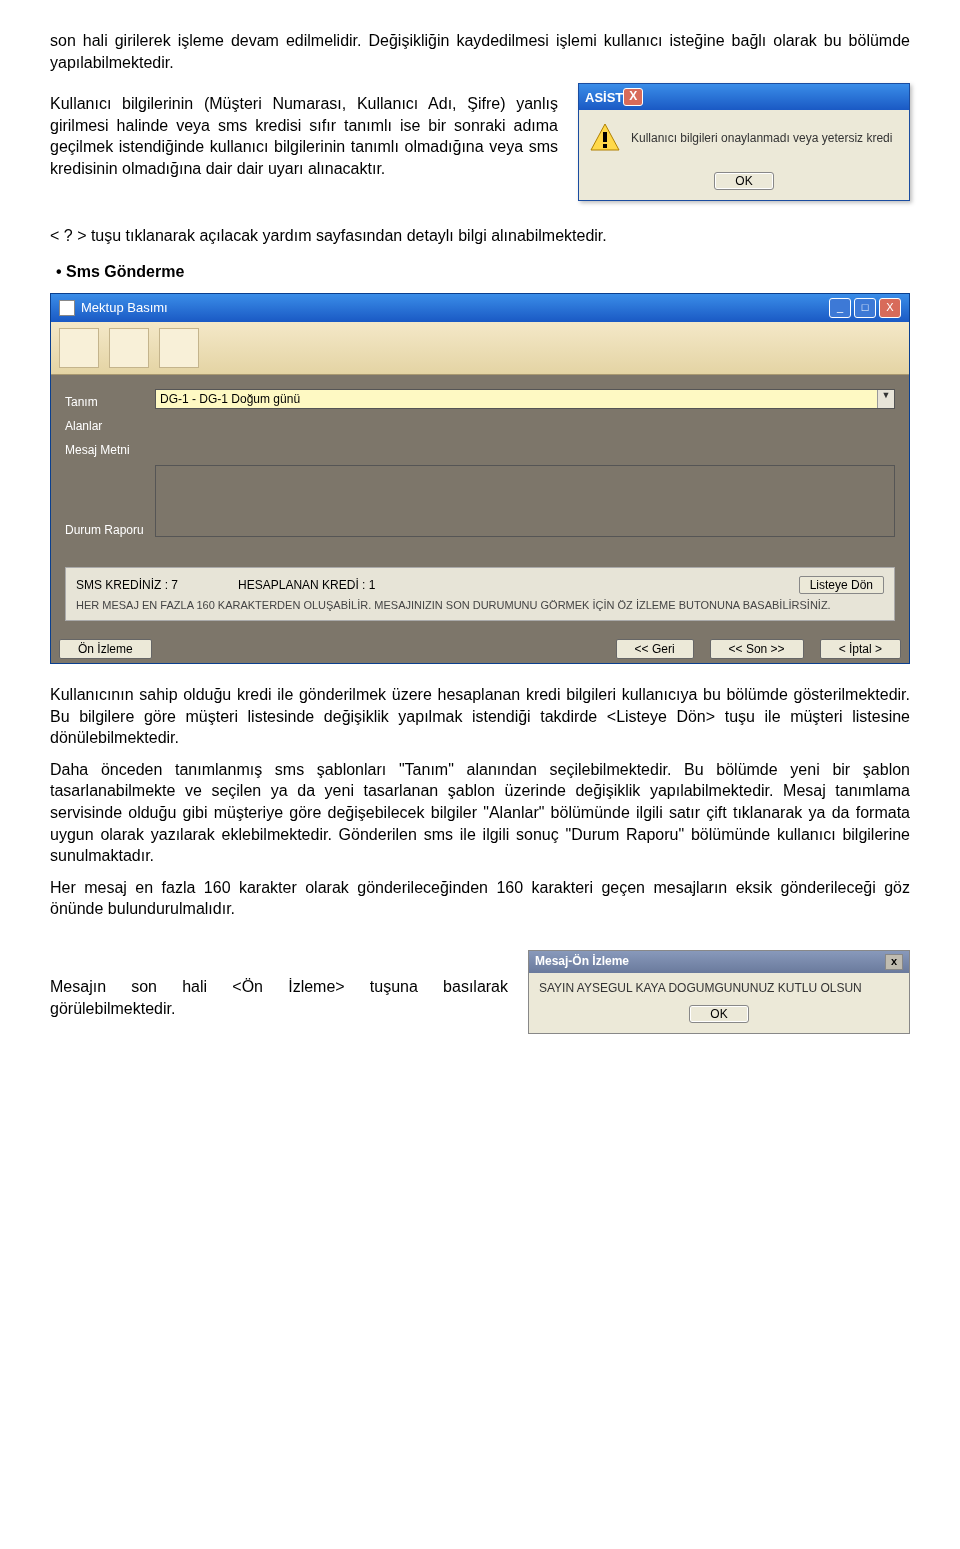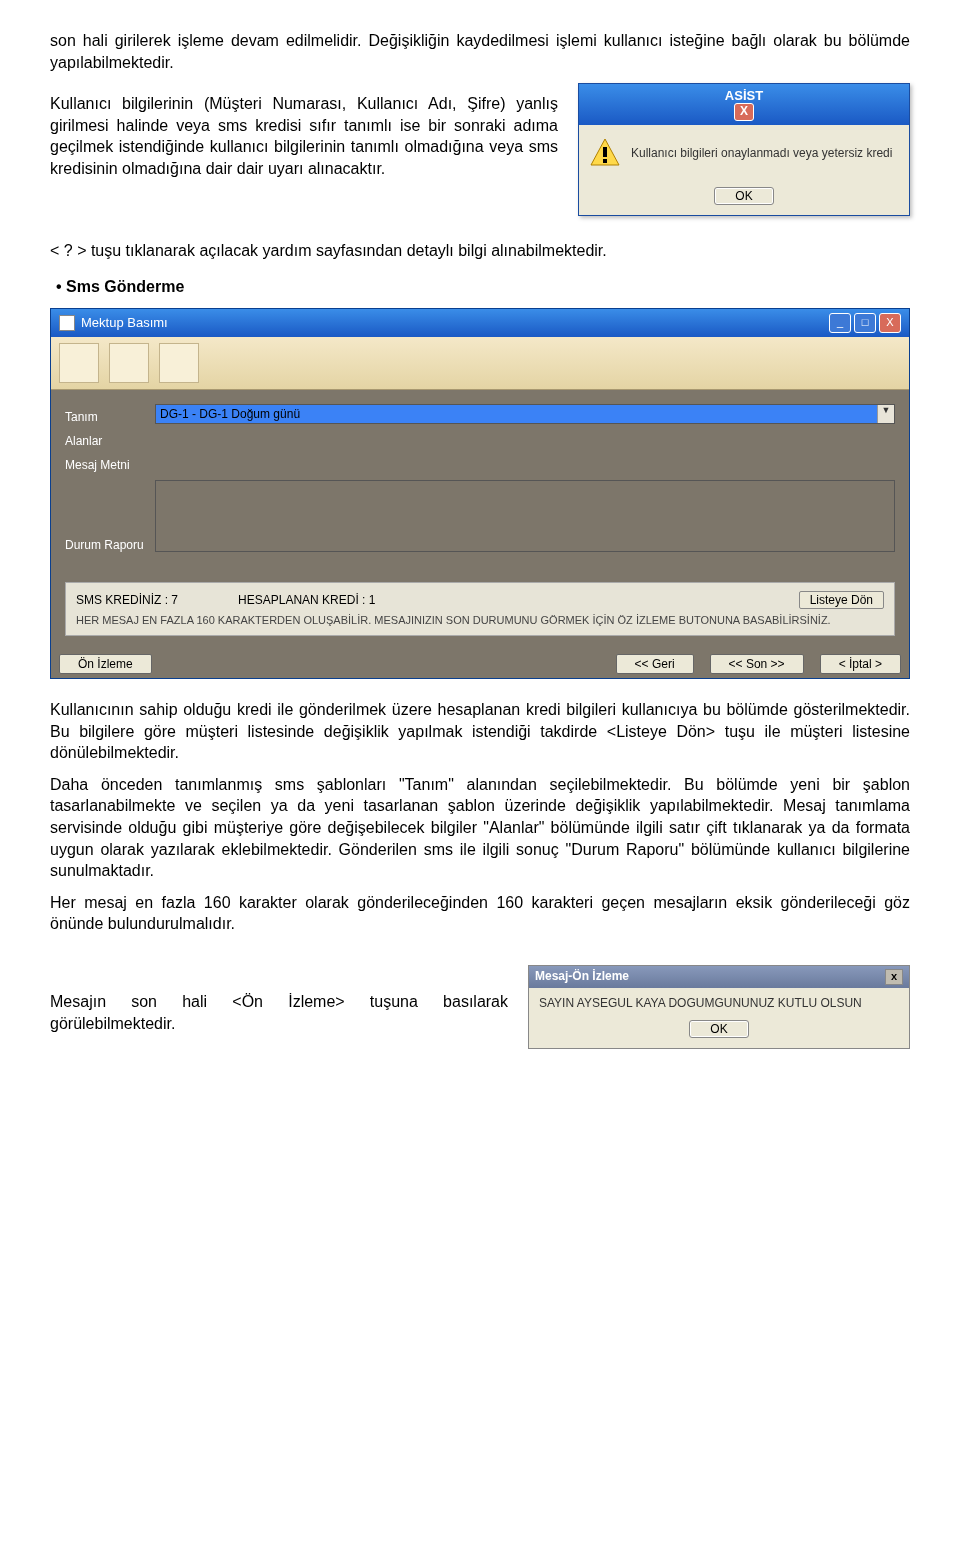--- a/index.html
+++ b/index.html
@@ -63,21 +63,20 @@
   }
   .asist-title {
     background: linear-gradient(to bottom, #3a8de8, #1a59c4);
     color: #fff;
     font-weight: bold;
     padding: 4px 6px;
     display: flex;
     justify-content: flex-start;
     align-items: center;
     font-size: 13px;
-    flex-direction: column;
   }
   .close-x {
     background: #d86b5a;
     color: #fff;
     width: 18px; height: 16px;
     text-align: center;
     border: 1px solid #fff;
     border-radius: 3px;
     font-size: 12px;
     line-height: 14px;
@@ -166,21 +165,21 @@
     align-items: flex-end;
     margin-bottom: 8px;
   }
   .flabel {
     width: 90px;
     font-size: 12px;
     padding-top: 2px;
   }
   .finput {
     flex: 1;
-    background: #3b82f6;
+    background: #fef9c3;
     color: #000;
     border: 1px solid #555;
     font-size: 12px;
     padding: 2px 4px;
     font-family: Arial, sans-serif;
   }
   .flist {
     flex: 1;
     background: #fff;
     color: #000;

